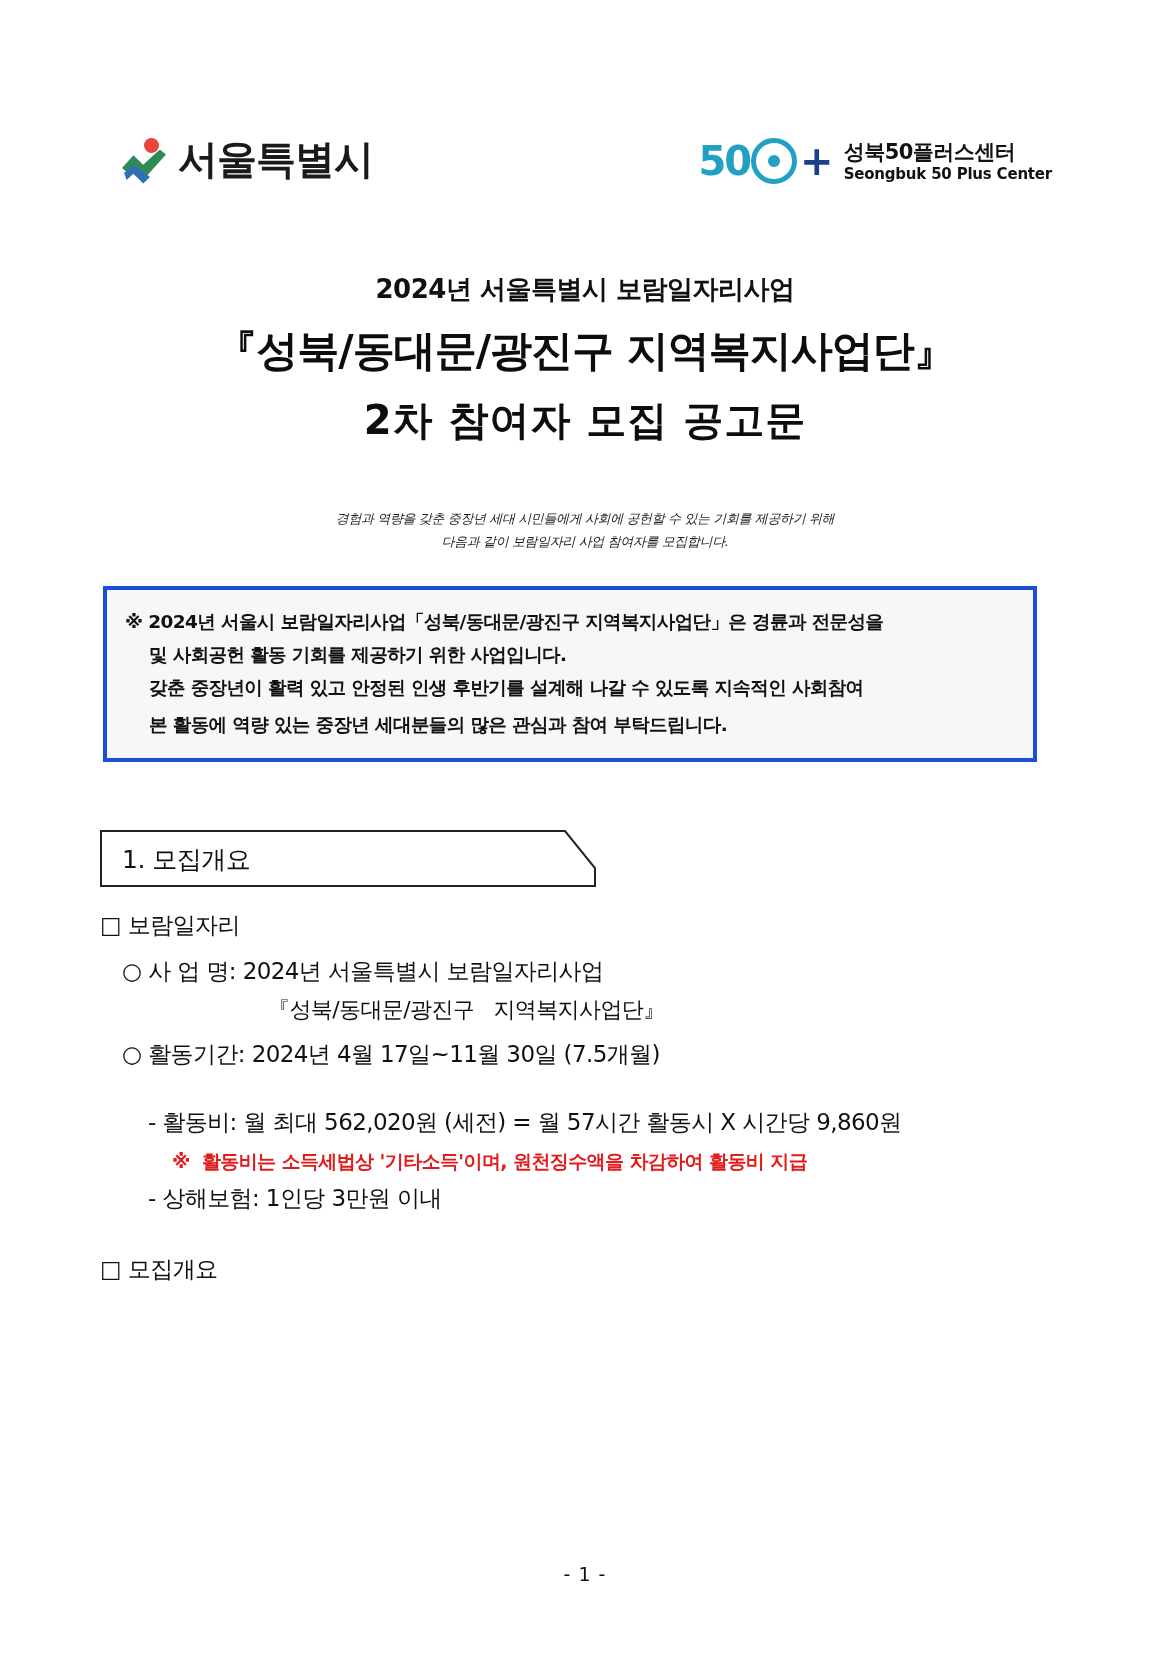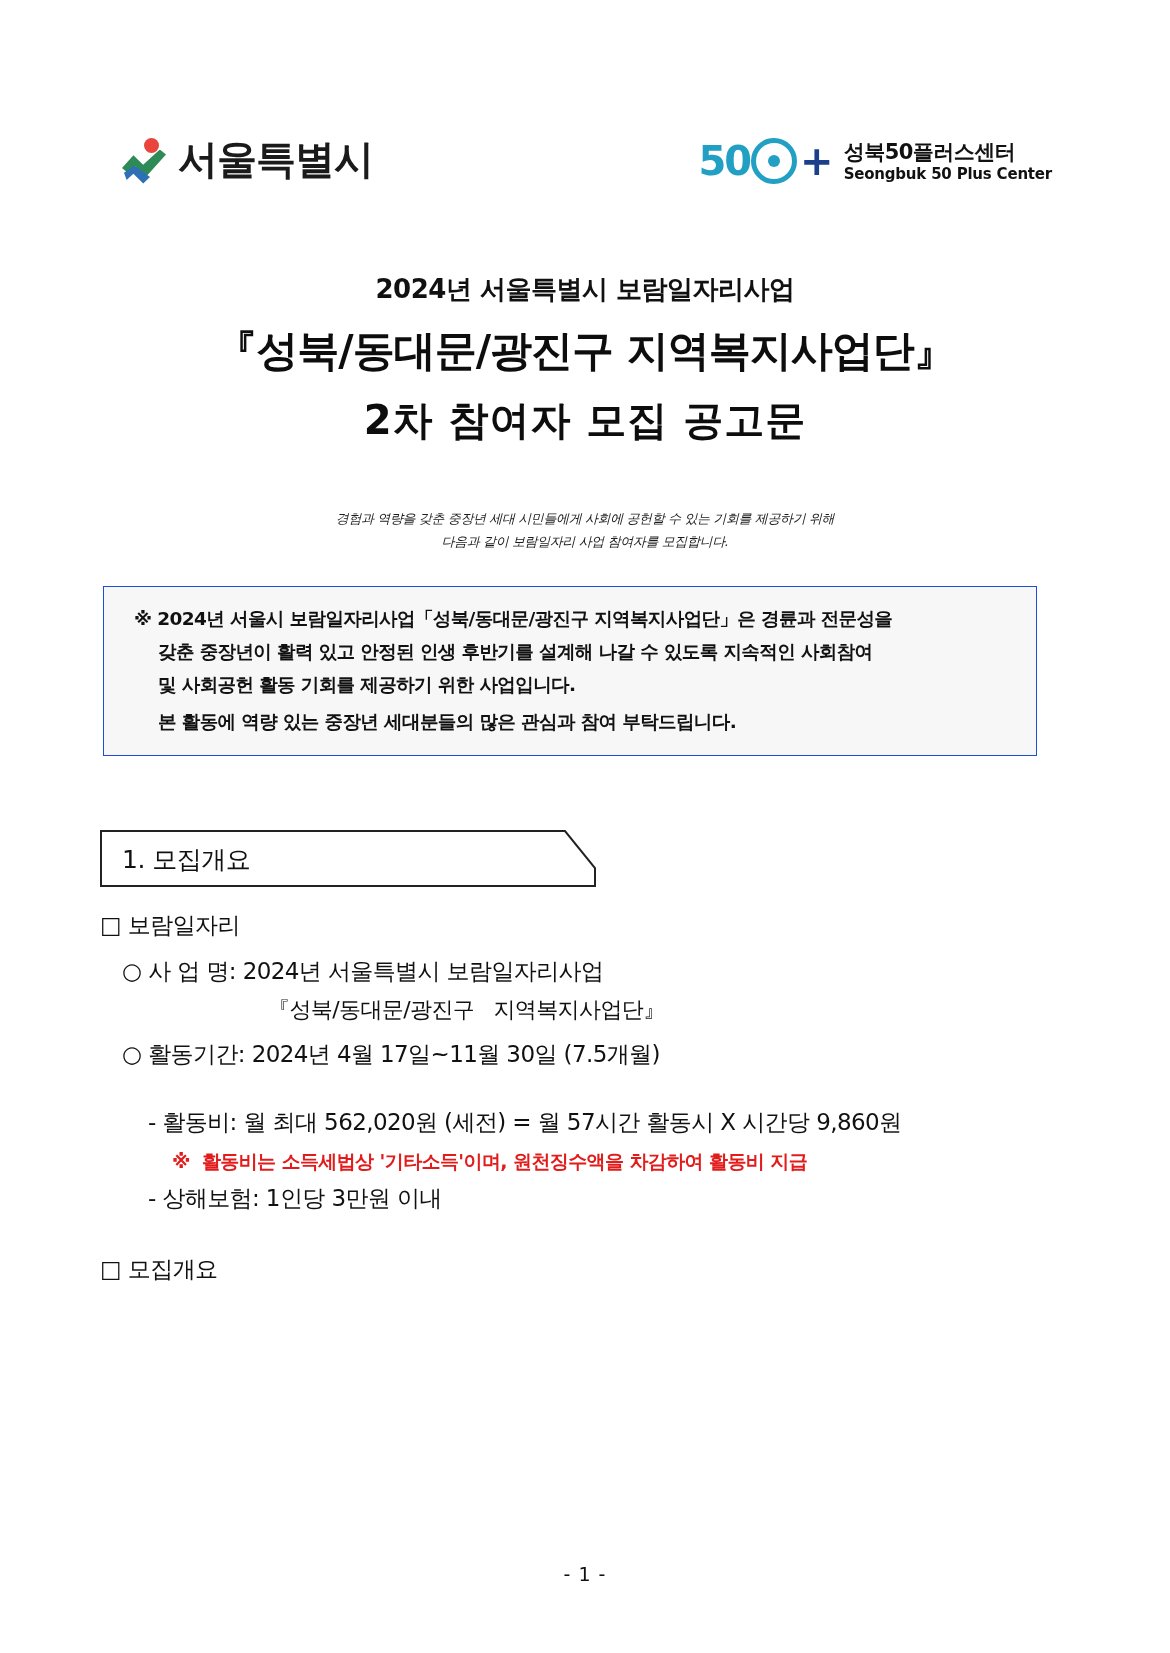--- a/index.html
+++ b/index.html
@@ -175,24 +175,24 @@
     color: #1a1a1a;
     letter-spacing: -0.4px;
   }
 
   
   .notice-box {
     position: absolute;
     top: 586px;
     left: 103px;
     width: 934px;
-    border: 1px solid #1d4ed8;
+    border: 4px solid #1d4ed8;
     background: #f7f7f7;
     box-sizing: border-box;
-    padding: 16px 20px 16px 30px;
+    padding: 16px 20px 16px 18px;
   }
   .notice-line {
     font-size: 18.5px;
     line-height: 1.78;
     letter-spacing: -0.6px;
     color: #111;
     font-weight: 700;
     text-align: justify;
   }
   .notice-line.indent {
@@ -303,22 +303,22 @@
     <div class="title-sub">2차 참여자 모집 공고문</div>
   </div>
 
   <div class="intro">
     <div>경험과 역량을 갖춘 중장년 세대 시민들에게 사회에 공헌할 수 있는 기회를 제공하기 위해</div>
     <div>다음과 같이 보람일자리 사업 참여자를 모집합니다.</div>
   </div>
 
   <div class="notice-box">
     <div class="notice-line">※ 2024년  서울시  보람일자리사업「성북/동대문/광진구  지역복지사업단」은  경륜과  전문성을</div>
+    <div class="notice-line indent">및 사회공헌 활동 기회를 제공하기 위한 사업입니다.</div>
     <div class="notice-line indent">갖춘 중장년이 활력 있고 안정된 인생 후반기를 설계해 나갈 수 있도록 지속적인 사회참여</div>
-    <div class="notice-line indent">및 사회공헌 활동 기회를 제공하기 위한 사업입니다.</div>
     <div class="notice-line last">본 활동에 역량 있는 중장년 세대분들의 많은 관심과 참여 부탁드립니다.</div>
   </div>
 
   <div class="section-tab">
     <svg width="500" height="57" viewBox="0 0 500 57">
       <path d="M1,1 L465,1 L495,38 L495,56 L1,56 Z" fill="none" stroke="#222" stroke-width="2"></path>
     </svg>
     <div class="label">1. 모집개요</div>
   </div>
 

